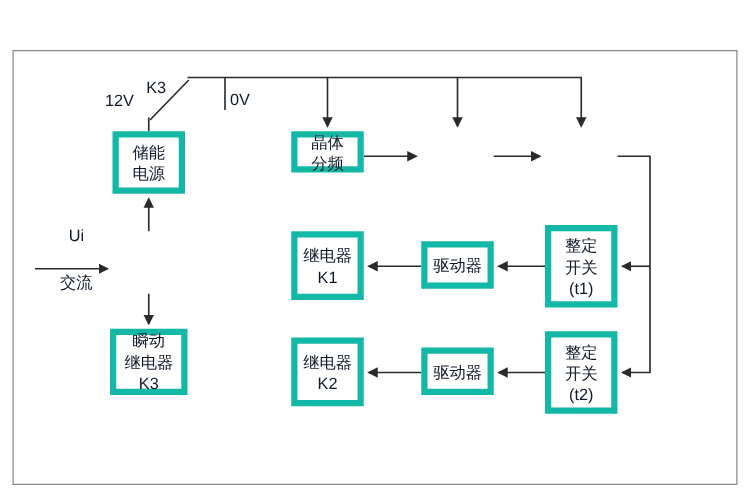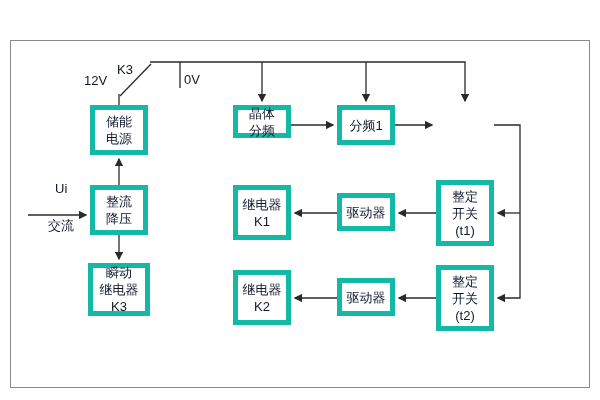--- a/index.html
+++ b/index.html
@@ -59,39 +59,32 @@
   <span class="lbl" style="left:184px;top:73px">0V</span>
 
   <span class="lbl" style="left:55px;top:182px">Ui</span>
   <span class="lbl" style="left:48px;top:219px">交流</span>
 
   <div class="box" style="left:90px;top:105px;width:58px;height:50px">
     <span class="bl">储能</span>
     <span class="bl">电源</span>
   </div>
 
-  <div class="box" style="left:90px;top:185px;width:58px;height:50px">
-    <span class="bl">整流</span>
-    <span class="bl">降压</span>
-  </div>
 
   <div class="box" style="left:88px;top:263px;width:62px;height:53px">
     <span class="bl">瞬动</span>
     <span class="bl">继电器</span>
     <span class="bl">K3</span>
   </div>
 
   <div class="box" style="left:233px;top:105px;width:58px;height:33px">
     <span class="bl">晶体</span>
     <span class="bl">分频</span>
   </div>
 
-  <div class="box" style="left:337px;top:105px;width:58px;height:40px">
-    <span class="bl">分频1</span>
-  </div>
 
 
   <div class="box" style="left:233px;top:185px;width:58px;height:55px">
     <span class="bl">继电器</span>
     <span class="bl">K1</span>
   </div>
 
   <div class="box" style="left:337px;top:193px;width:58px;height:38px">
     <span class="bl">驱动器</span>
   </div>

